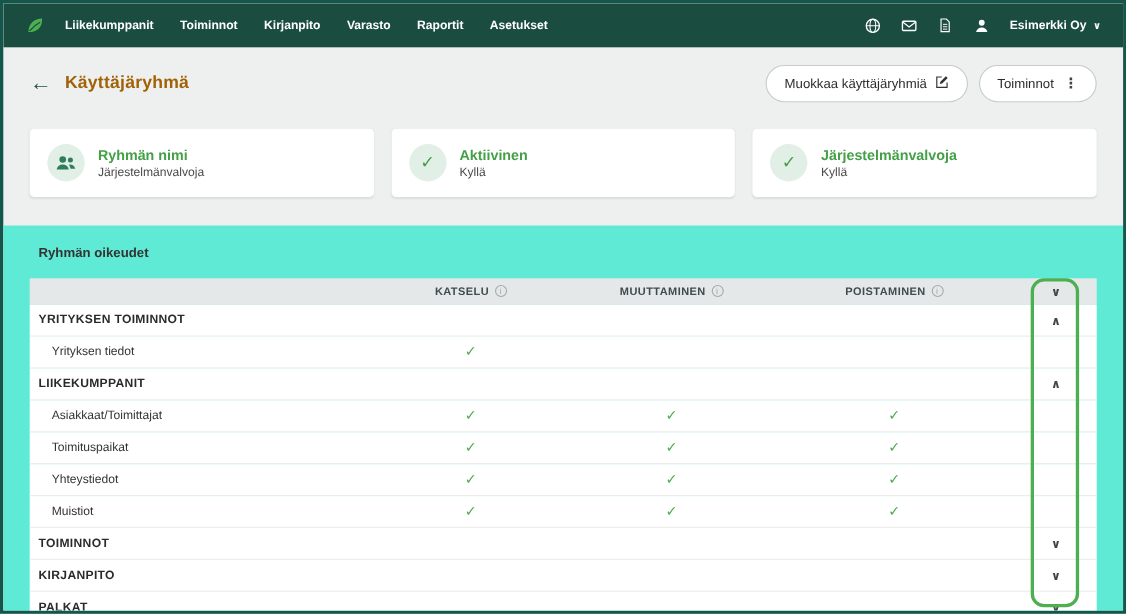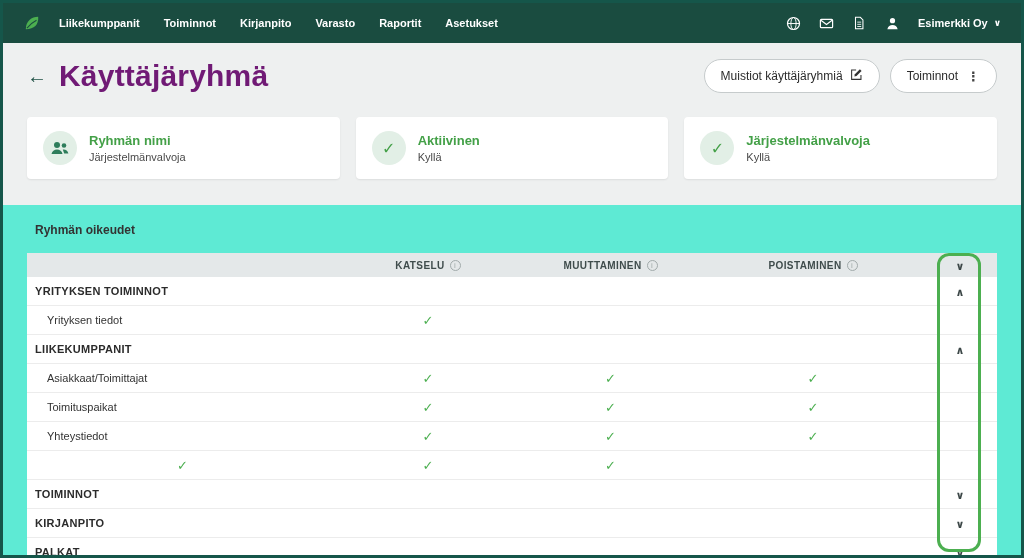--- a/index.html
+++ b/index.html
@@ -25,21 +25,21 @@
   .nav-right { margin-left: auto; display: flex; align-items: center; gap: 18px; }
   .nav-icon { width: 15px; height: 15px; display: flex; align-items: center; cursor: pointer; }
   .nav-company { display: flex; align-items: center; gap: 6px; font-size: 11px; font-weight: 700; cursor: pointer; }
   .nav-company .chev { font-size: 9px; }
   
   .page-header {
     display: flex; align-items: center;
     padding: 16px 24px 12px 24px;
   }
   .back-arrow { font-size: 20px; color: #1d4f43; margin-right: 12px; cursor: pointer; }
-  .page-title { font-size: 30px; font-weight: 600; color: #701a75; letter-spacing: 0.2px; }
+  .page-title { font-size: 16px; font-weight: 600; color: #a16207; letter-spacing: 0.2px; }
   .header-buttons { margin-left: auto; display: flex; gap: 10px; }
   .btn {
     background: #fff; border: 1px solid #c6cbcc; border-radius: 17px;
     padding: 8px 16px; font-size: 12px; color: #2c2c2c;
     display: flex; align-items: center; gap: 7px; cursor: pointer;
     font-family: inherit;
   }
   .btn .kebab { font-size: 13px; color: #444; font-weight: 700; padding-left: 2px; }
   
   .cards { display: flex; gap: 16px; padding: 12px 24px; margin-bottom: 14px; }
@@ -144,21 +144,21 @@
         <span class="chev">∨</span>
       </span>
     </div>
   </div>
 
   <div class="page-header">
     <span class="back-arrow">←</span>
     <span class="page-title">Käyttäjäryhmä</span>
     <div class="header-buttons">
       <button class="btn">
-        <span>Muistiot käyttäjäryhmiä</span>
+        <span>Muokkaa käyttäjäryhmiä</span>
         <span>
           <svg viewBox="0 0 16 16" width="13" height="13">
               <path d="M13.5 8.5V14H2V2.5h5.5" fill="none" stroke="#333" stroke-width="1.3"></path>
               <path d="M12.2 1.6l2 2L8 9.8l-2.6.6.6-2.6z" fill="#333"></path>
             </svg>
         </span>
       </button>
       <button class="btn">
         <span>Toiminnot</span>
         <span class="kebab">⋮</span>
@@ -262,20 +262,21 @@
 
     <div class="trow item">
       <div class="c-label">Yhteystiedot</div>
       <div class="c-check"><span class="check">✓</span></div>
       <div class="c-check"><span class="check">✓</span></div>
       <div class="c-check"><span class="check">✓</span></div>
       <div class="c-chev"></div>
     </div>
 
     <div class="trow item">
+      <div class="c-label">Muistiot</div>
       <div class="c-check"><span class="check">✓</span></div>
       <div class="c-check"><span class="check">✓</span></div>
       <div class="c-check"><span class="check">✓</span></div>
       <div class="c-chev"></div>
     </div>
 
     <div class="trow section">
       <div class="c-label">TOIMINNOT</div>
       <div class="c-check"></div>
         <div class="c-check"></div>

